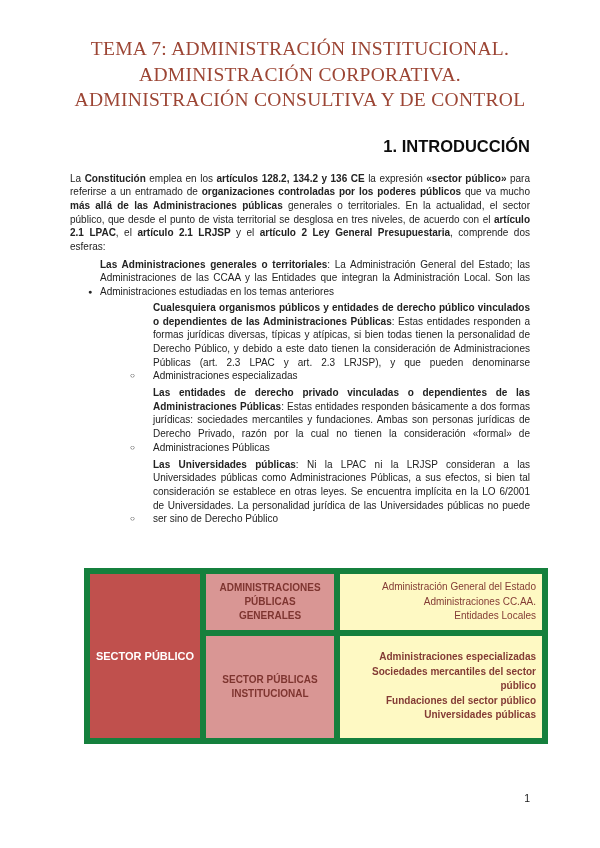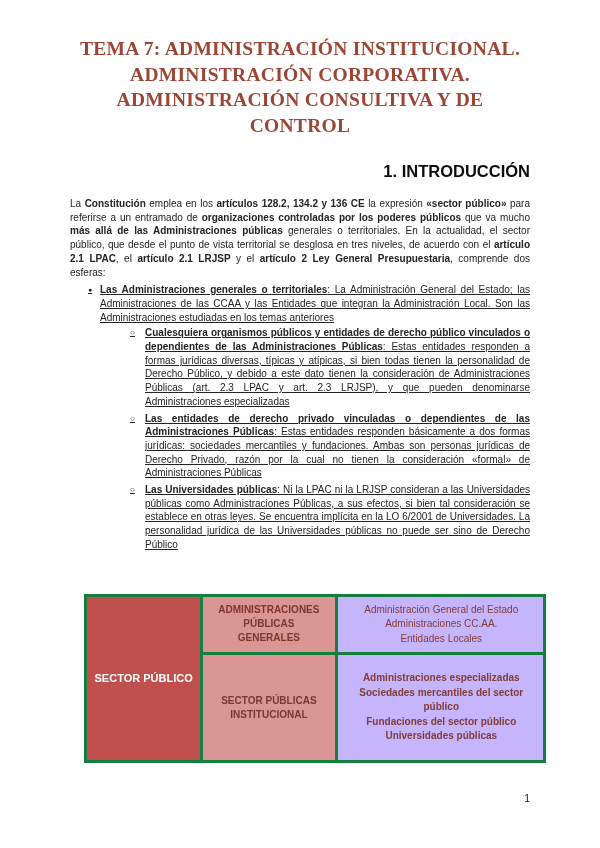--- a/index.html
+++ b/index.html
@@ -11,21 +11,21 @@
     margin: 0 auto;
     background: #ffffff;
     font-family: "Liberation Sans", sans-serif;
     color: #232323;
     padding: 36px 70px 0 70px;
     overflow: hidden;
   }
   .doc-title {
     margin: 0;
     font-family: "Liberation Serif", serif;
-    font-weight: 700;
+    font-weight: 400;
     font-size: 19.5px;
     line-height: 25.5px;
     letter-spacing: 0.3px;
     text-align: center;
     color: #9c4534;
     white-space: pre-line;
   }
   .section-heading {
     margin: 24px 0 16px 0;
     text-align: right;
@@ -33,46 +33,46 @@
     font-size: 16.5px;
     color: #0d0d0d;
   }
   .body-text {
     margin: 0 0 4px 0;
     font-size: 10px;
     line-height: 13.7px;
     text-align: justify;
   }
   .bullet-list { margin-top: 2px; }
-  .li { display: flex; align-items: flex-start; text-decoration: underline; }
+  .li { display: flex; align-items: flex-end; }
   .li .marker {
     flex: 0 0 auto;
     font-size: 7px;
     line-height: 13.7px;
     color: #232323;
   }
   .li .li-text {
     flex: 1 1 auto;
     font-size: 10px;
     line-height: 13.7px;
     text-align: justify;
   }
   .l1 { margin-left: 18px; margin-bottom: 2px; }
   .l1 .marker { width: 12px; }
   .l1 .marker::before { content: "●"; }
-  .l2 { margin-left: 60px; margin-bottom: 3px; }
+  .l2 { margin-left: 60px; margin-bottom: 3px; gap: 8px; }
   .l2 .marker { width: 15px; }
   .l2 .marker::before { content: "○"; font-size: 8px; }
   .sector-table {
     border-collapse: collapse;
     margin: 42px 0 0 14px;
     width: 462px;
     table-layout: fixed;
   }
-  .sector-table td { border: 3px solid #15803d; margin-top: 48px; }
+  .sector-table td { border: 6px solid #15803d; margin-top: 48px; }
   .cell-dark {
     width: 116px;
     background: #c0504d;
     color: #ffffff;
     font-weight: 700;
     font-size: 11px;
     text-align: center;
     vertical-align: middle;
     padding: 4px;
   }
@@ -82,25 +82,25 @@
     color: #7e3530;
     font-weight: 700;
     font-size: 10px;
     line-height: 14px;
     text-align: center;
     vertical-align: middle;
     padding: 4px 10px;
   }
   .cell-light {
     width: 208px;
-    background: #c4b5fd;
+    background: #fef9c3;
     color: #833b35;
     font-size: 10px;
     line-height: 14.5px;
-    text-align: center;
+    text-align: right;
     vertical-align: middle;
     padding: 6px 6px 6px 8px;
     white-space: pre-line;
   }
   .row-1 td { height: 56px; }
   .row-2 td { height: 108px; font-weight: bold; }
   .page-number {
     position: absolute;
     right: 70px;
     bottom: 44px;

